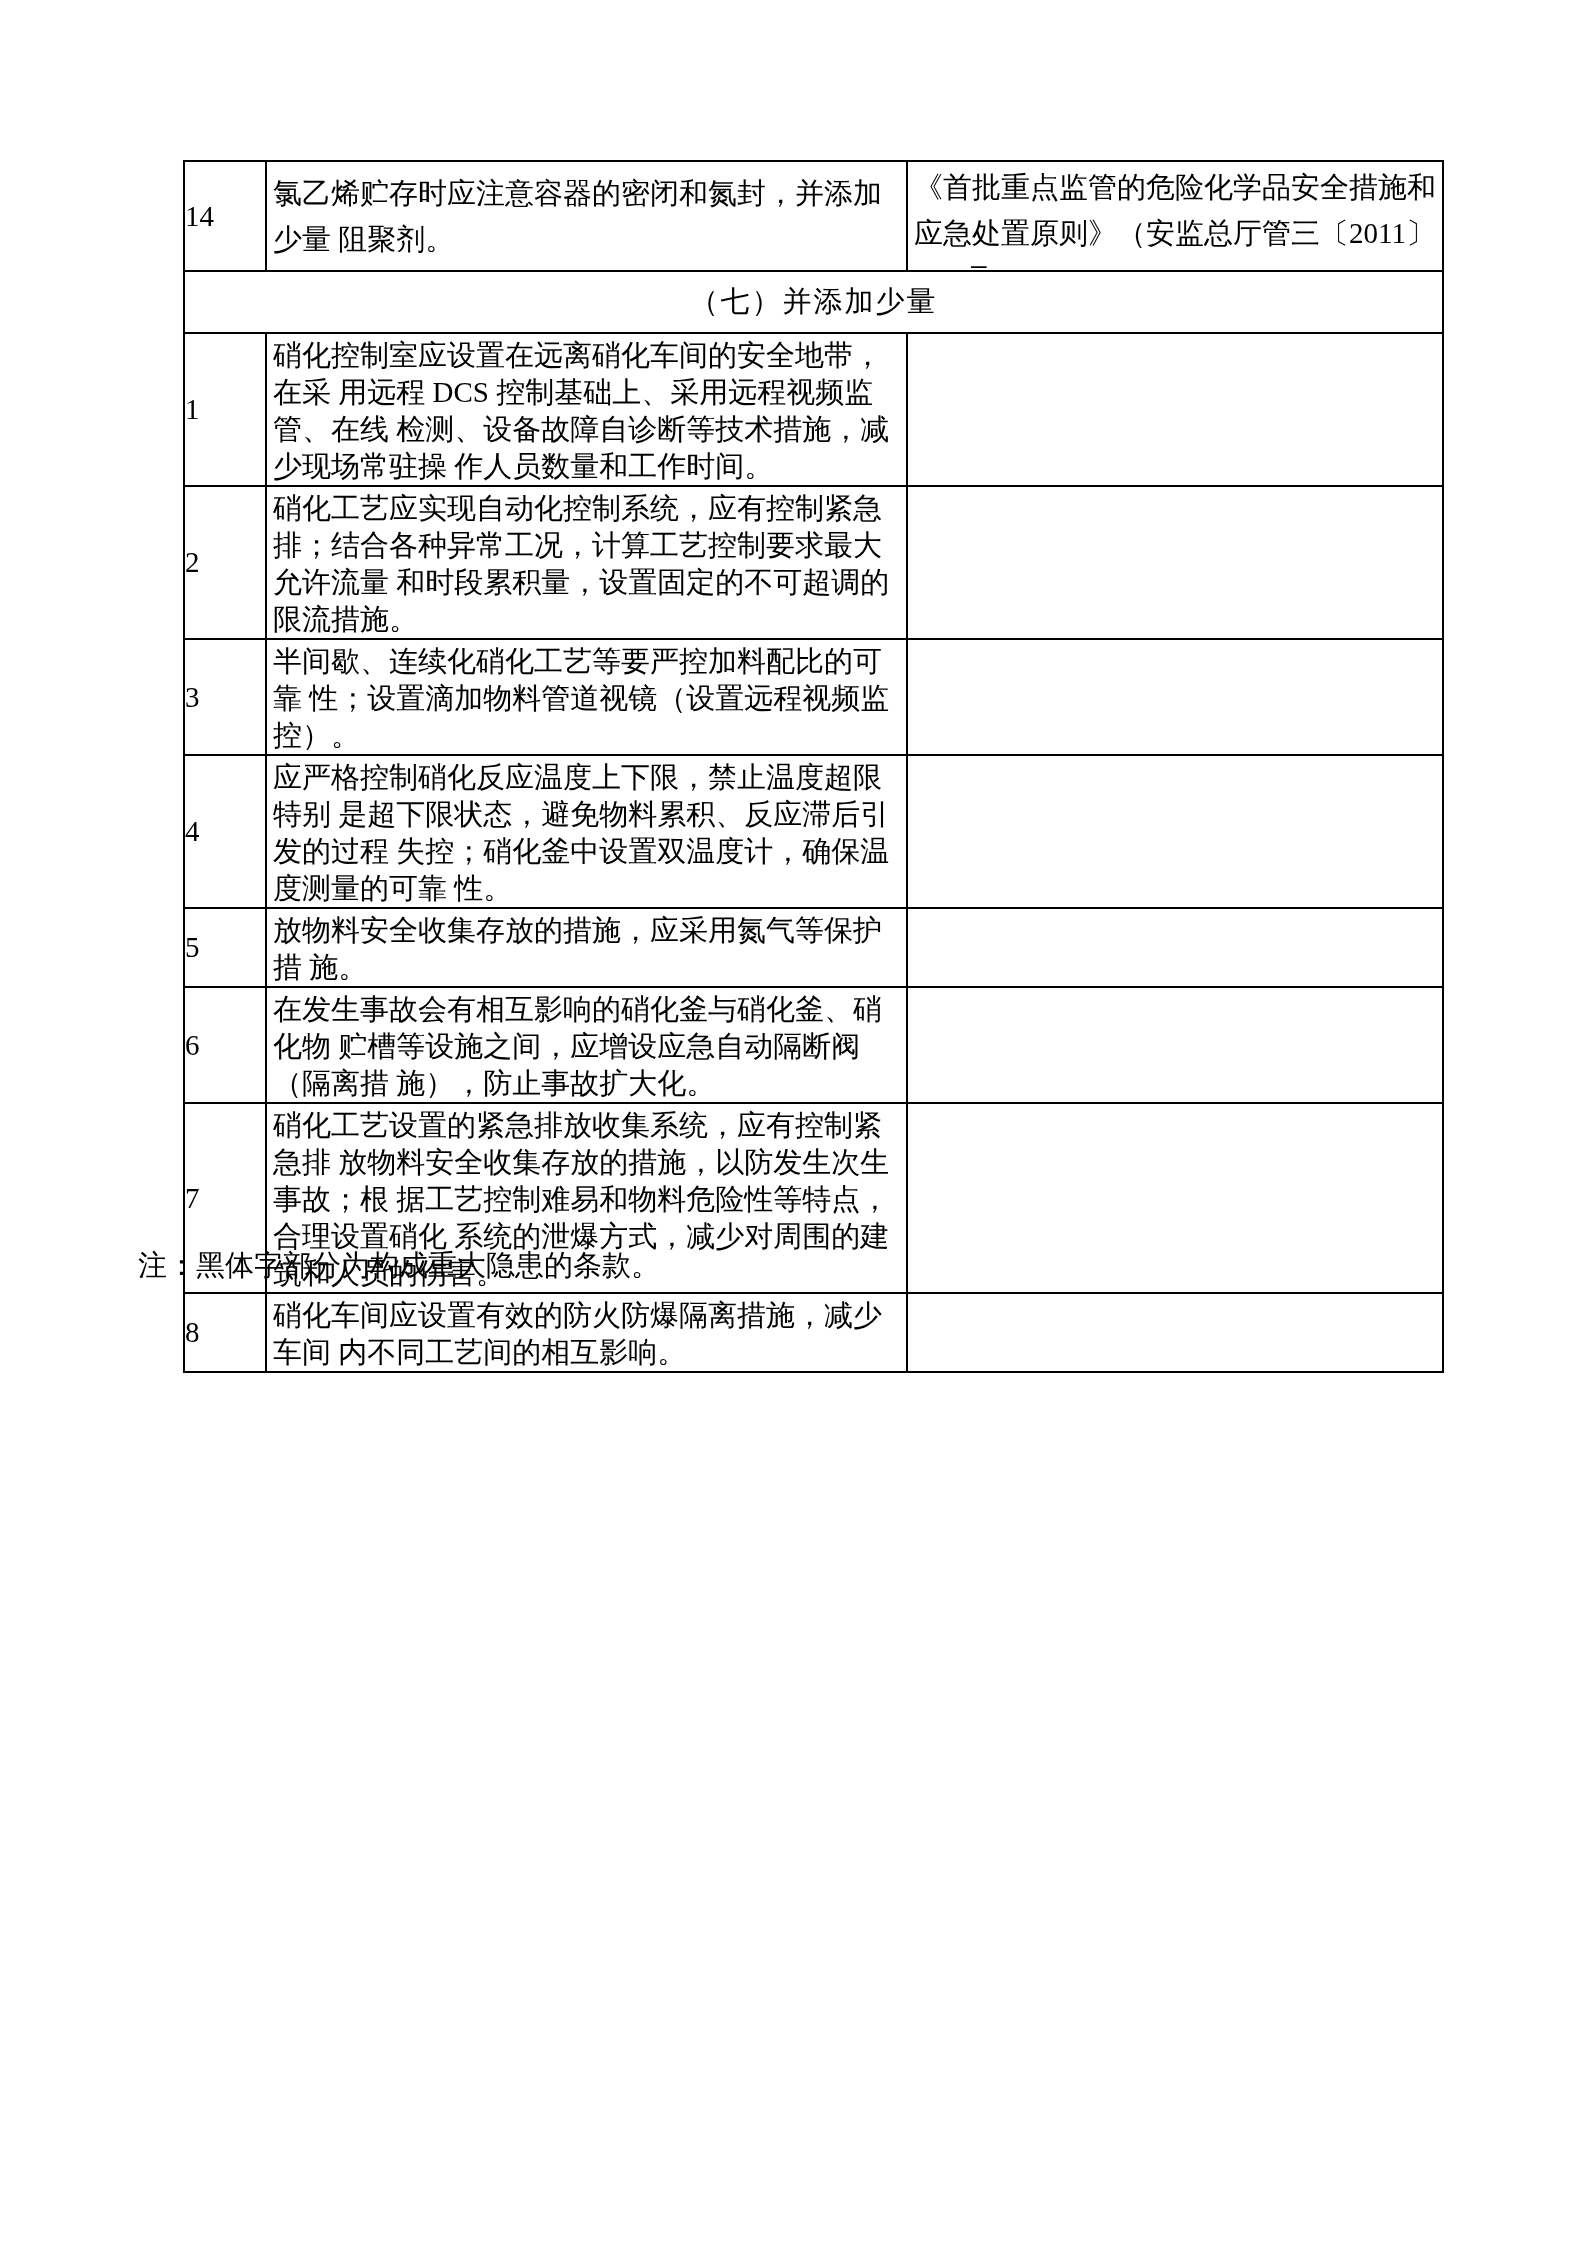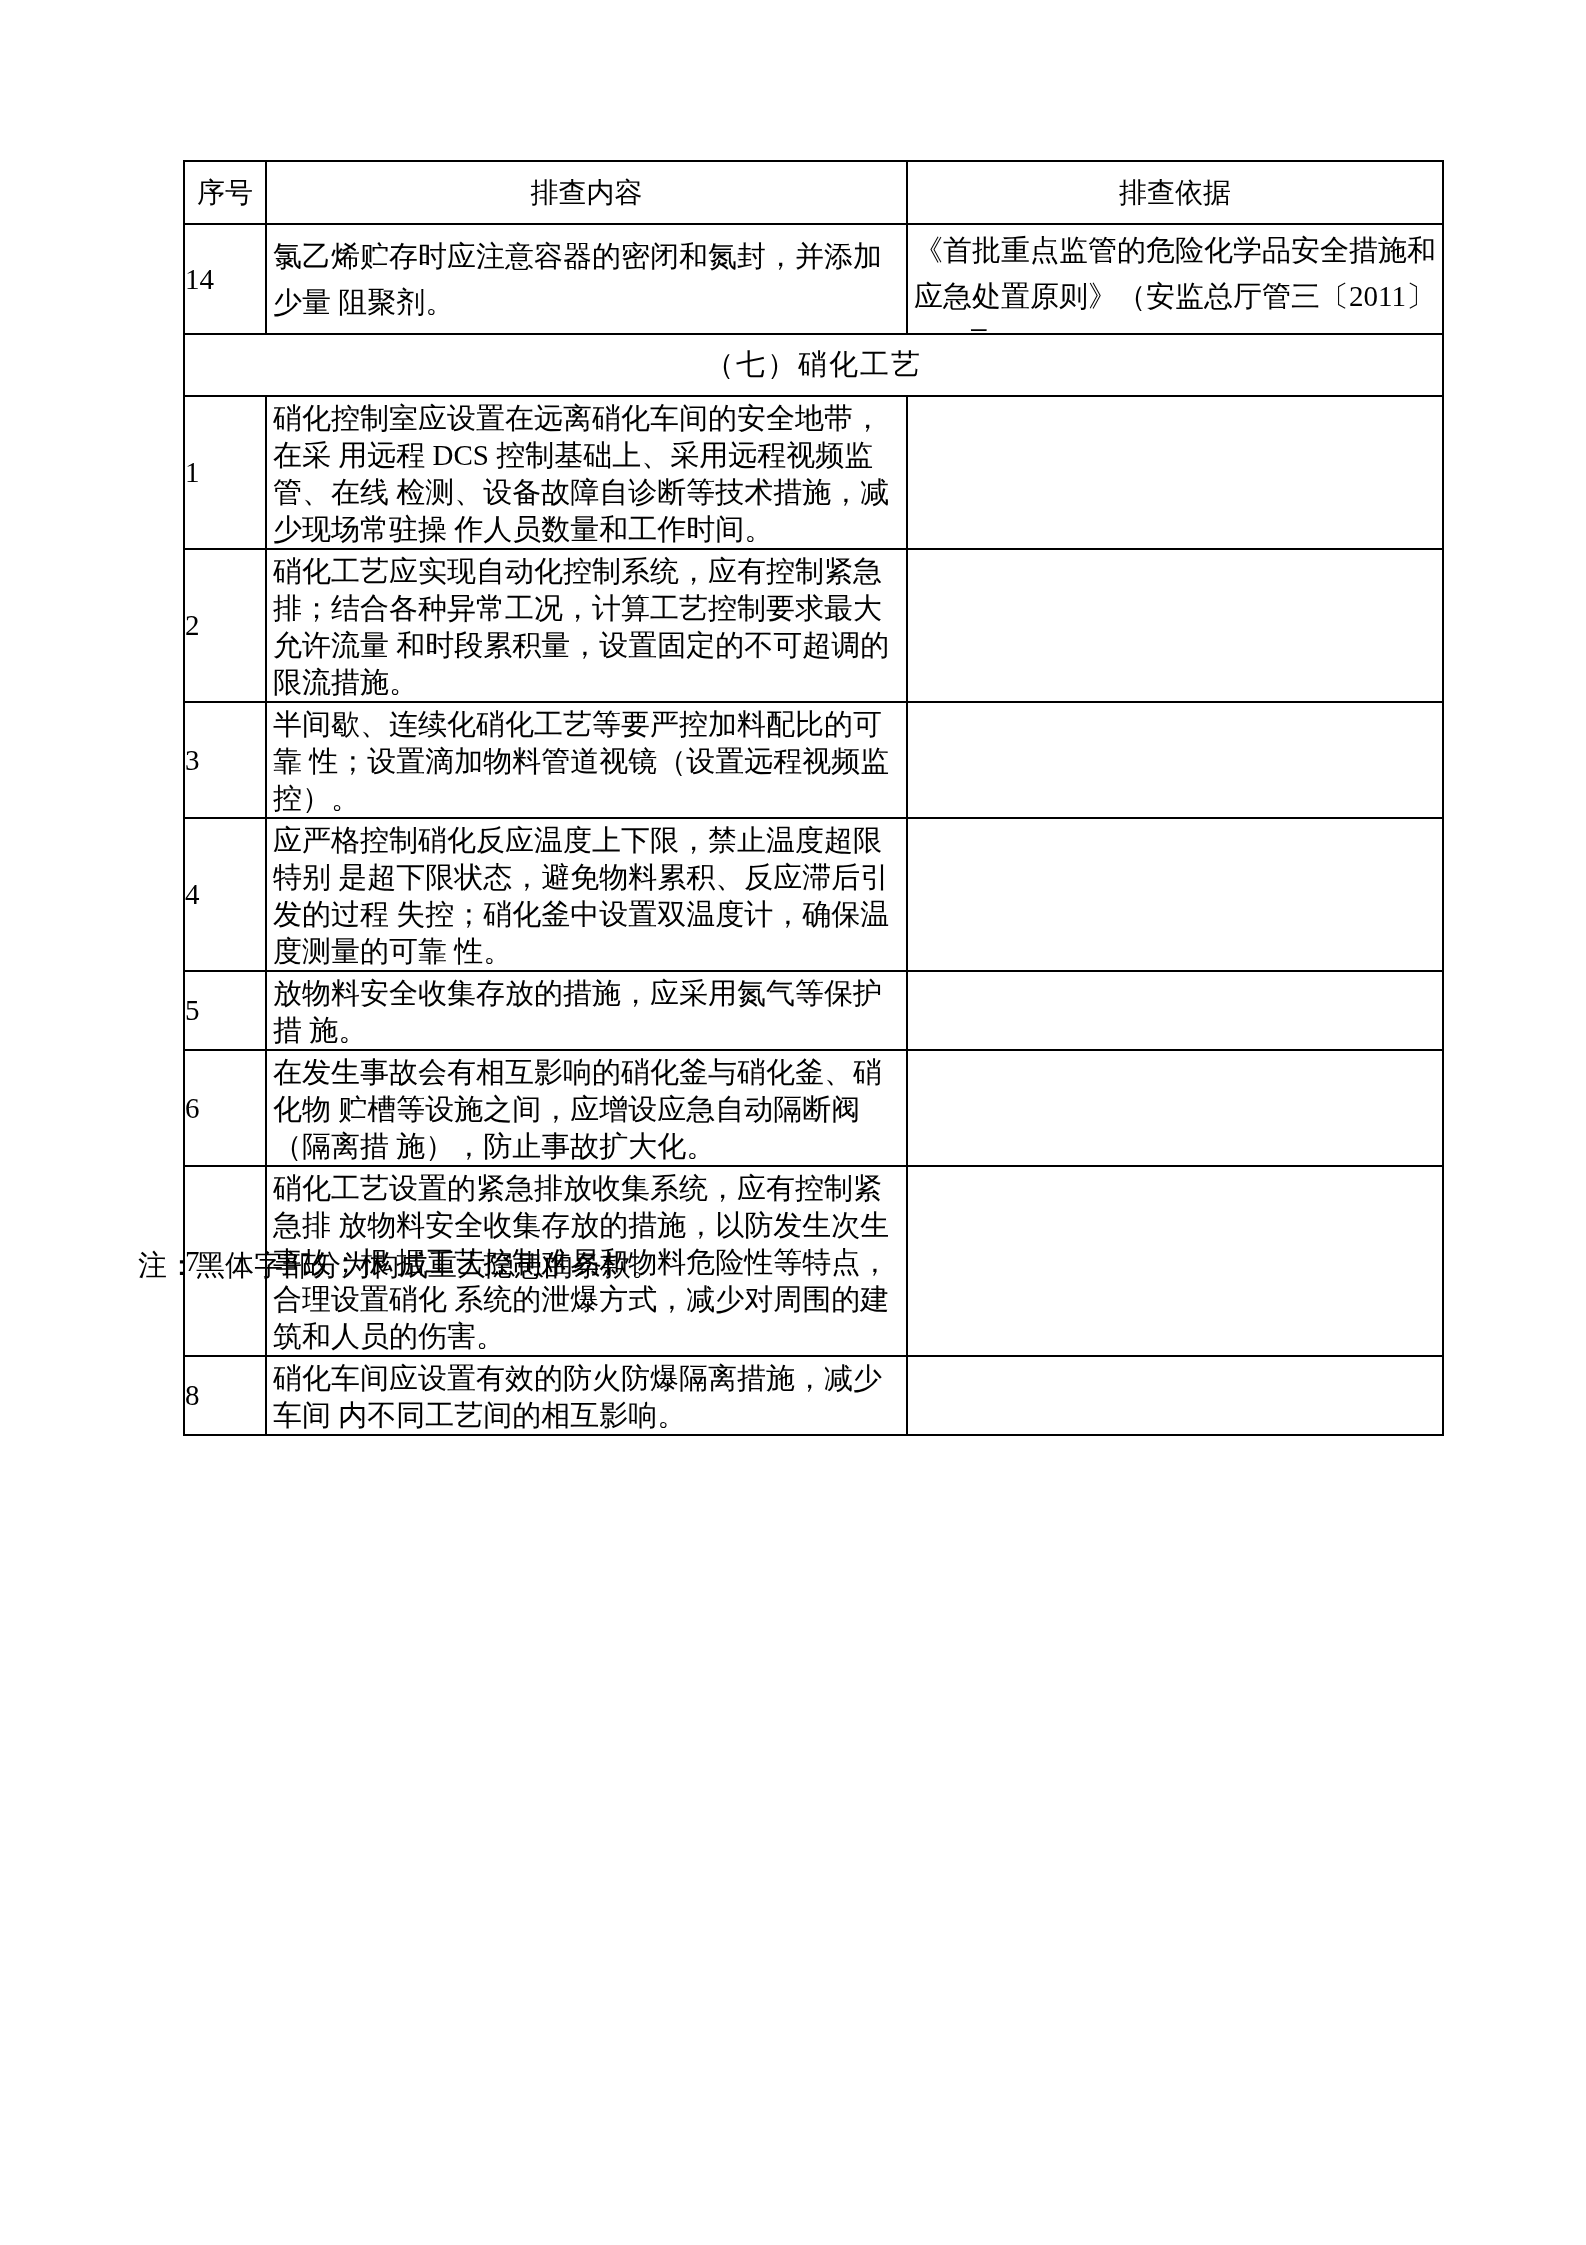--- a/index.html
+++ b/index.html
@@ -85,36 +85,31 @@
 <div class="stage">
 
   <table class="checklist">
     <colgroup>
       <col style="width:82px">
       <col style="width:641px">
       <col style="width:536px">
     </colgroup>
 
     <tbody>
-        <tr class="header-row">
-      <th>序号</th>
-      <th>排查内容</th>
-      <th>排查依据</th>
-    </tr>
 
     <tr class="row-14">
       <td class="cell-no">14</td>
       <td class="cell-content">氯乙烯贮存时应注意容器的密闭和氮封，并添加少量 阻聚剂。</td>
       <td class="cell-basis">
         <div class="basis-clip">《首批重点监管的危险化学品安全措施和应急处置原则》（安监总厅管三〔2011〕142 号）</div>
       </td>
     </tr>
 
     <tr class="section-row">
-      <td colspan="3">（七）硝化工艺</td>
+      <td colspan="3">（七）并添加少量</td>
     </tr>
 
     <tr class="r1">
       <td class="cell-no">1</td>
       <td class="cell-content">硝化控制室应设置在远离硝化车间的安全地带，在采 用远程 DCS 控制基础上、采用远程视频监管、在线 检测、设备故障自诊断等技术措施，减少现场常驻操 作人员数量和工作时间。</td>
       <td class="cell-basis"></td>
     </tr>
 
     <tr class="r2">
       <td class="cell-no">2</td>

